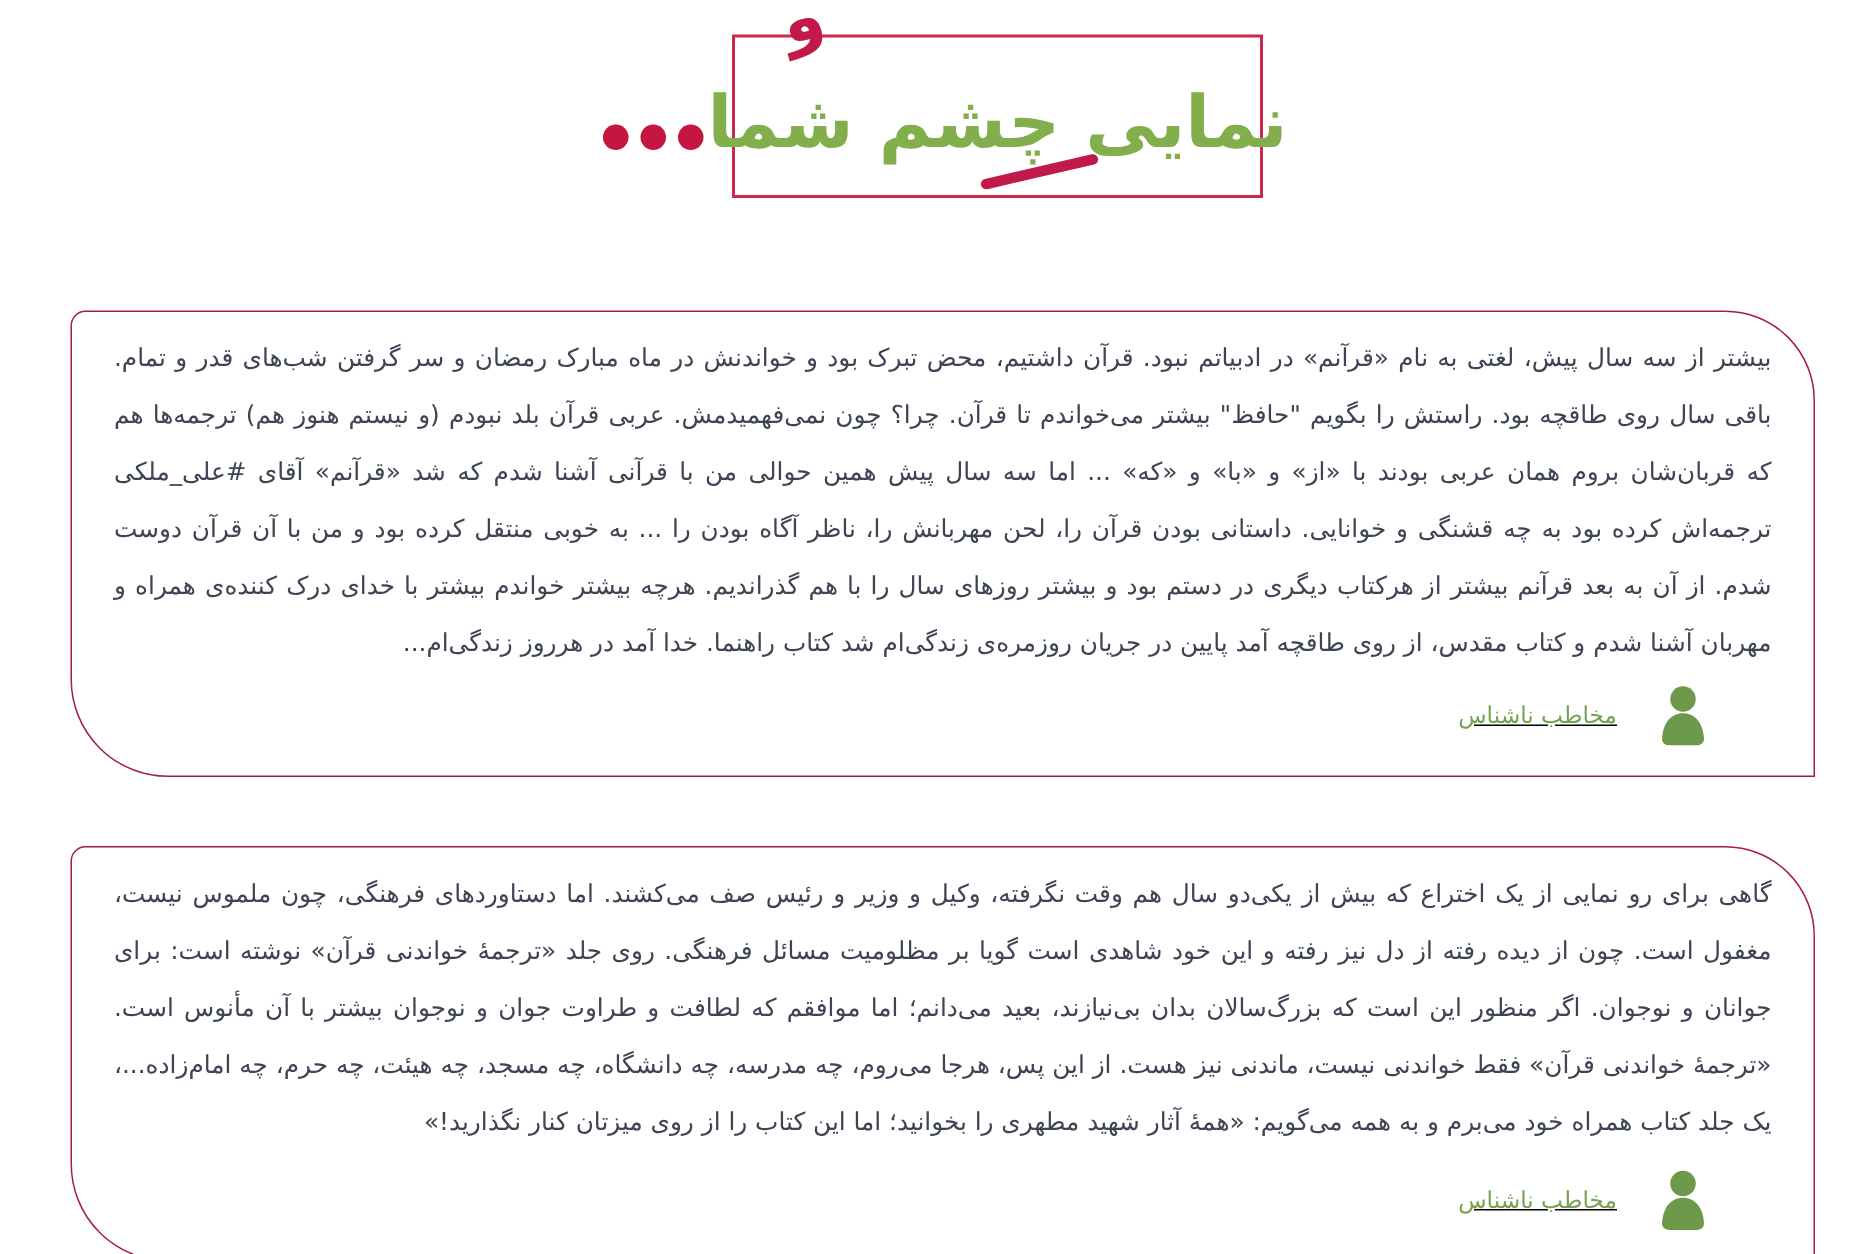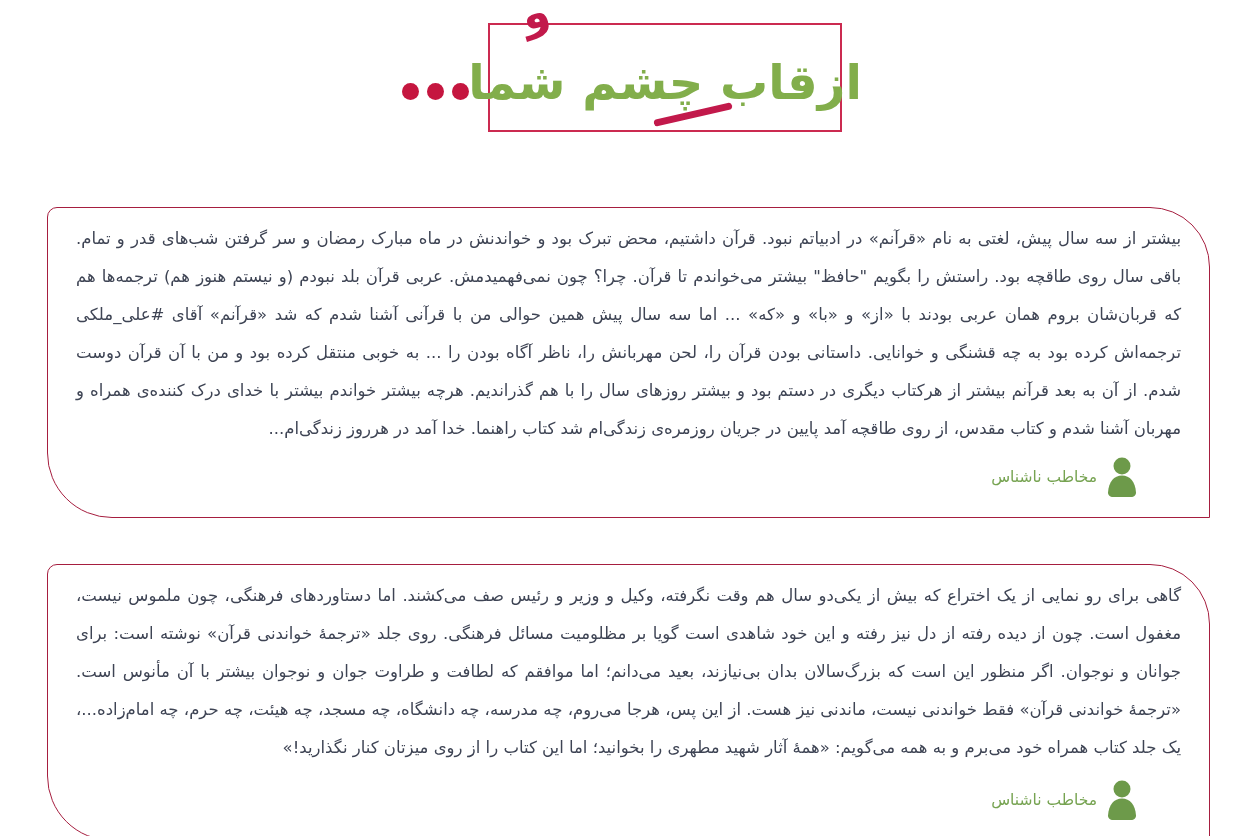--- a/index.html
+++ b/index.html
@@ -43,36 +43,36 @@
   }
   #quote1{top:207px;height:311px;}
   #quote2{top:564px;height:277px;}
   .quote-text{
     margin:0;padding:12px 28px 0 28px;
     direction:rtl;text-align:justify;
     font-size:16.5px;line-height:38px;color:#3e4454;
   }
   .quote-author{
     position:absolute;bottom:20px;right:70px;
-    display:flex;align-items:center;gap:8px;direction:rtl;
+    display:flex;align-items:center;gap:27px;direction:rtl;text-decoration:underline;
   }
   .person-icon{width:34px;height:40px;display:block;}
   .author-label{color:#76a351;font-size:15.5px;}
 </style>
 </head>
 <body>
 
 <div>
   <div class="dots">
     <span class="dot"></span>
     <span class="dot"></span>
     <span class="dot"></span>
   </div>
   <div class="logo-frame">
-    <span class="logo-title">ازقاب چشم شما</span>
+    <span class="logo-title">نمایی چشم شما</span>
   </div>
   <span class="damma">و</span>
   <span class="kasra"></span>
 </div>
 
 <div class="quote-card" id="quote1">
   <p class="quote-text">بیشتر از سه سال پیش، لغتی به نام «قرآنم» در ادبیاتم نبود. قرآن داشتیم، محض تبرک بود و خواندنش در ماه مبارک رمضان و سر گرفتن شب‌های قدر و تمام. باقی سال روی طاقچه بود. راستش را بگویم "حافظ" بیشتر می‌خواندم تا قرآن. چرا؟ چون نمی‌فهمیدمش. عربی قرآن بلد نبودم (و نیستم هنوز هم) ترجمه‌ها هم که قربان‌شان بروم همان عربی بودند با «از» و «با» و «که» ... اما سه سال پیش همین حوالی من با قرآنی آشنا شدم که شد «قرآنم» آقای #علی_ملکی ترجمه‌اش کرده بود به چه قشنگی و خوانایی. داستانی بودن قرآن را، لحن مهربانش را، ناظر آگاه بودن را ... به خوبی منتقل کرده بود و من با آن قرآن دوست شدم. از آن به بعد قرآنم بیشتر از هرکتاب دیگری در دستم بود و بیشتر روزهای سال را با هم گذراندیم. هرچه بیشتر خواندم بیشتر با خدای درک کننده‌ی همراه و مهربان آشنا شدم و کتاب مقدس، از روی طاقچه آمد پایین در جریان روزمره‌ی زندگی‌ام شد کتاب راهنما. خدا آمد در هرروز زندگی‌ام...</p>
   <div class="quote-author">
     <svg class="person-icon" viewBox="0 0 34 40" xmlns="http://www.w3.org/2000/svg">
       <circle cx="17" cy="9" r="8.5" fill="#6d9a4a"></circle>

